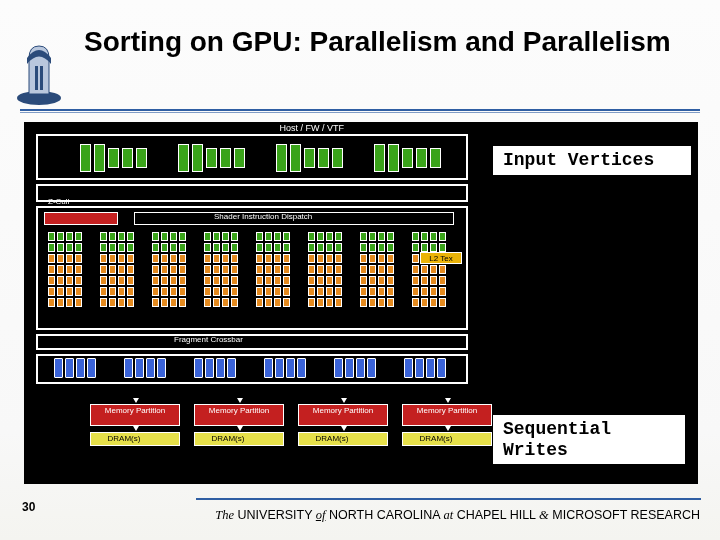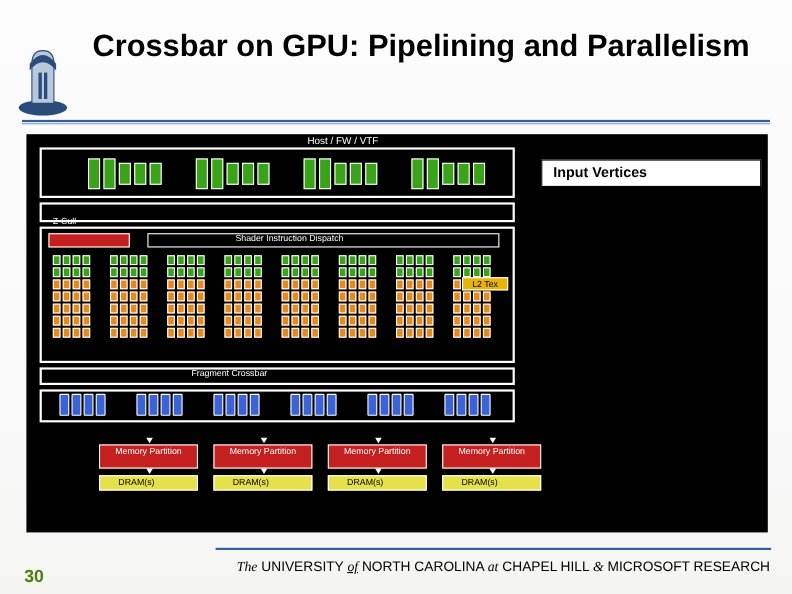--- a/index.html
+++ b/index.html
@@ -55,24 +55,25 @@
     height: 362px;
     background: #000;
     overflow: hidden;
   }
   .callout {
     position: absolute;
     right: 6px;
     background: #fff;
     border: 1px solid #000;
     padding: 4px 10px;
-    font-size: 13px;
+    font-size: 18px;
     font-weight: 700;
     color: #000;
     line-height: 1.15;
+    font-family: Liberation Mono, monospace;
   }
   .c1 { top: 23px; width: 200px; }
   .c2 { top: 116px; width: 200px; }
   .c3 { top: 232px; width: 200px; }
   .c4 { top: 292px; width: 206px; background: transparent; border: none; color: #fff; padding: 0 6px; }
   .c4-inner { background: #fff; color: #000; border: 1px solid #000; padding: 4px 10px; display: inline-block; }
 
   .label { position: absolute; color: #fff; font-size: 7px; text-align: right; }
   .host-label { top: 1px; left: 120px; width: 200px; font-size: 9px; }
 
@@ -125,24 +126,23 @@
     border-left: 3px solid transparent;
     border-right: 3px solid transparent;
   }
   .mp .dn-arrow { border-top: 5px solid #fff; top: 22px; }
   .mp .dn-arrow.dn2 { top: -6px; }
 
   .pagenum {
     position: absolute;
     left: 22px;
     top: 500px;
-    font-size: 16px;
+    font-size: 12px;
     font-weight: 700;
-    color: #4d7c0f;
-    margin-top: 16px;
+    color: #000000;
   }
   .footer-line {
     position: absolute;
     left: 196px;
     top: 498px;
     width: 505px;
     height: 2px;
     background: #2f5ea3;
   }
   .footer-text {
@@ -163,21 +163,21 @@
 <div class="logo">
   <svg viewBox="0 0 50 70">
     <ellipse cx="25" cy="62" rx="22" ry="7" fill="#2b4b7a"></ellipse>
     <path d="M15 58 L15 22 Q15 10 25 10 Q35 10 35 22 L35 58 Z" fill="#b9c7dd" stroke="#2b4b7a" stroke-width="1"></path>
     <path d="M13 22 Q25 6 37 22 L37 28 Q25 13 13 28 Z" fill="#2b4b7a"></path>
     <rect x="21" y="30" width="3" height="24" fill="#2b4b7a"></rect>
     <rect x="26" y="30" width="3" height="24" fill="#2b4b7a"></rect>
   </svg>
 </div>
 
-<h1 class="title">Crossbar on GPU: Pipelining and Parallelism</h1>
+<h1 class="title">Sorting on GPU: Parallelism and Parallelism</h1>
 <div class="hr1"></div>
 
 <div class="diagram">
   <div class="label host-label">Host / FW / VTF</div>
 
   <div class="white-frame wf-input"></div>
   <div class="vert-set vs1">
       <div class="vb up"></div>
       <div class="vb up"></div>
       <div class="vb mid"></div>
@@ -294,20 +294,21 @@
       <div class="dn-arrow dn2"></div>
       <div class="box"></div>
         <div class="txt">Memory Partition</div>
       <div class="dn-arrow"></div>
       <div class="dram"></div>
         <div class="dram-txt">DRAM(s)</div>
     </div>
   </div>
 
   <div class="callout c1">Input Vertices</div>
+  <div class="callout c4"><span class="c4-inner">Sequential Writes</span></div>
 </div>
 
 <div class="pagenum">30</div>
 <div class="footer-line"></div>
 <div class="footer-text">
   <span class="i">The</span>
   <span>UNIVERSITY</span>
   <span class="u">of</span>
   <span>NORTH CAROLINA</span>
   <span class="i">at</span>

